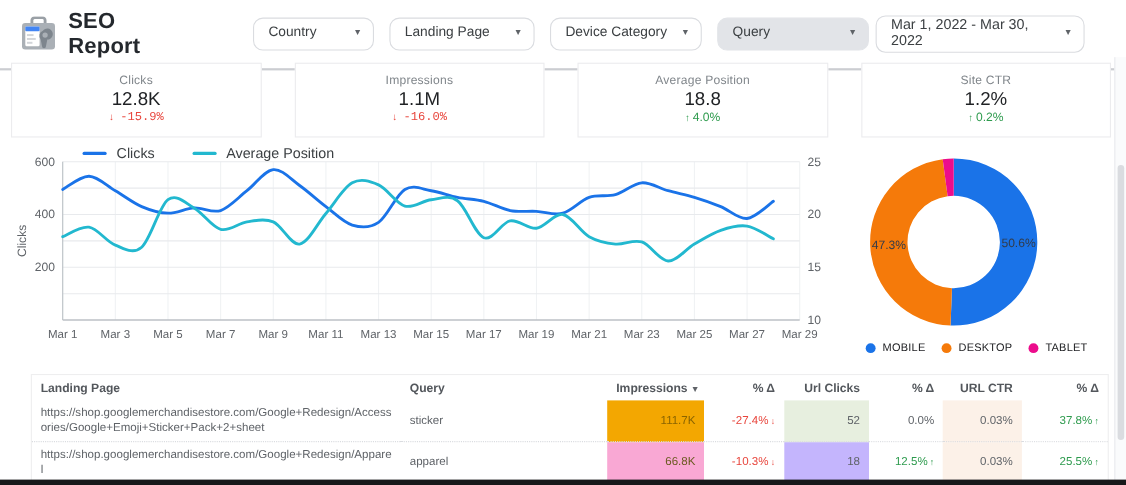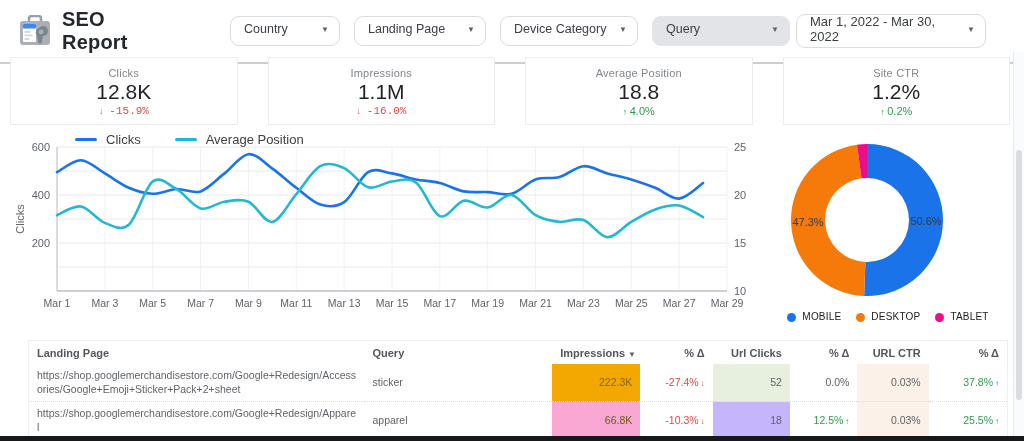--- a/index.html
+++ b/index.html
@@ -26,35 +26,35 @@
   .chip .caret { font-size:8px; color:#5f6368; margin-left:8px; }
   .chip.c0 { width:110px; } .chip.c1 { width:132px; } .chip.c2 { width:138px; } .chip.c3 { width:138px; }
   .chip.date { width:190px; height:34px; font-size:13px; margin-left:6px; }
   
   .cards {
     position:absolute; top:57px; left:10px; width:1000px; height:68px;
     display:grid; grid-template-columns:repeat(4,1fr); gap:30px;
   }
   .card { border:1px solid #ececee; background:#fff; text-align:center; padding-top:9px; }
   .card .lbl { font-size:11px; color:#80868b; letter-spacing:.2px; }
-  .card .val { font-size:21px; font-weight:500; color:#1f2124; margin-top:1px; }
+  .card .val { font-size:17px; font-weight:500; color:#1f2124; margin-top:1px; }
   .card .delta { font-size:11px; margin-top:1px; }
   .delta.down { color:#e8453c;font-family:Liberation Mono, monospace; } .delta.up { color:#2e9b4e; }
   .delta .arr { font-size:9px; }
   
   .linechart { position:absolute; top:131px; left:10px; width:748px; height:207px; }
   .legend { position:absolute; top:1px; left:65px; display:flex; align-items:center; gap:34px; z-index:2; }
   .legend-item { display:flex; align-items:center; gap:9px; cursor:pointer; }
   .legend-swatch { width:22px; height:3px; border-radius:2px; }
   .legend-label { font-size:13px; color:#3c4043; }
   .linechart svg { position:absolute; top:0; left:0; }
   
   .donutbox { position:absolute; top:133px; left:766px; width:244px; height:205px; }
   .donut-legend { position:absolute; top:178px; left:0; width:244px; display:flex; justify-content:center; gap:15px; }
-  .dleg-item { display:flex; align-items:flex-end; gap:6px; cursor:pointer; }
+  .dleg-item { display:flex; align-items:center; gap:6px; cursor:pointer; }
   .dleg-dot { width:9px; height:9px; border-radius:50%; }
   .dleg-label { font-size:10px; color:#202124; letter-spacing:.2px; }
   
   .tablebox { position:absolute; top:340px; left:28px; width:980px; background:#fff; border:1px solid #eeeeef; }
   table { width:100%; border-collapse:collapse; table-layout:fixed; }
   th { font-size:11px; font-weight:bold; color:#53575c; padding:6px 8px 5px; white-space:nowrap; cursor:pointer; }
   th.l, td.l { text-align:left; } th.r, td.r { text-align:right; }
   td { font-size:10.5px; color:#5f6368; padding:5px 8px; line-height:1.3; vertical-align:middle; }
   td.wrap { word-break:break-all; }
   tbody tr + tr td { border-top:1px dotted #dadce0; }
@@ -237,21 +237,21 @@
           <th class="r">Url Clicks</th>
           <th class="r">% Δ</th>
           <th class="r">URL CTR</th>
           <th class="r">% Δ</th>
         </tr>
       </thead>
     <tbody id="tbody">
         <tr>
           <td class="l wrap">https://shop.googlemerchandisestore.com/Google+Redesign/Accessories/Google+Emoji+Sticker+Pack+2+sheet</td>
           <td class="l">sticker</td>
-          <td class="r" style="background: rgb(243, 167, 1); color: rgb(138, 100, 0);">222.3K</td>
+          <td class="r" style="background: rgb(243, 167, 1); color: rgb(138, 100, 0);">111.7K</td>
           <td class="r down">-27.4%<span class="arr">↓</span></td>
           <td class="r" style="background: rgb(231, 239, 223); color: rgb(95, 99, 104);">52</td>
           <td class="r">0.0%</td>
           <td class="r" style="background: rgb(252, 241, 232); color: rgb(95, 99, 104);">0.03%</td>
           <td class="r up">37.8%<span class="arr">↑</span></td>
         </tr>
         <tr>
           <td class="l wrap">https://shop.googlemerchandisestore.com/Google+Redesign/Apparel</td>
           <td class="l">apparel</td>
           <td class="r" style="background: #f9a8d4; color: rgb(107, 90, 32);">66.8K</td>

